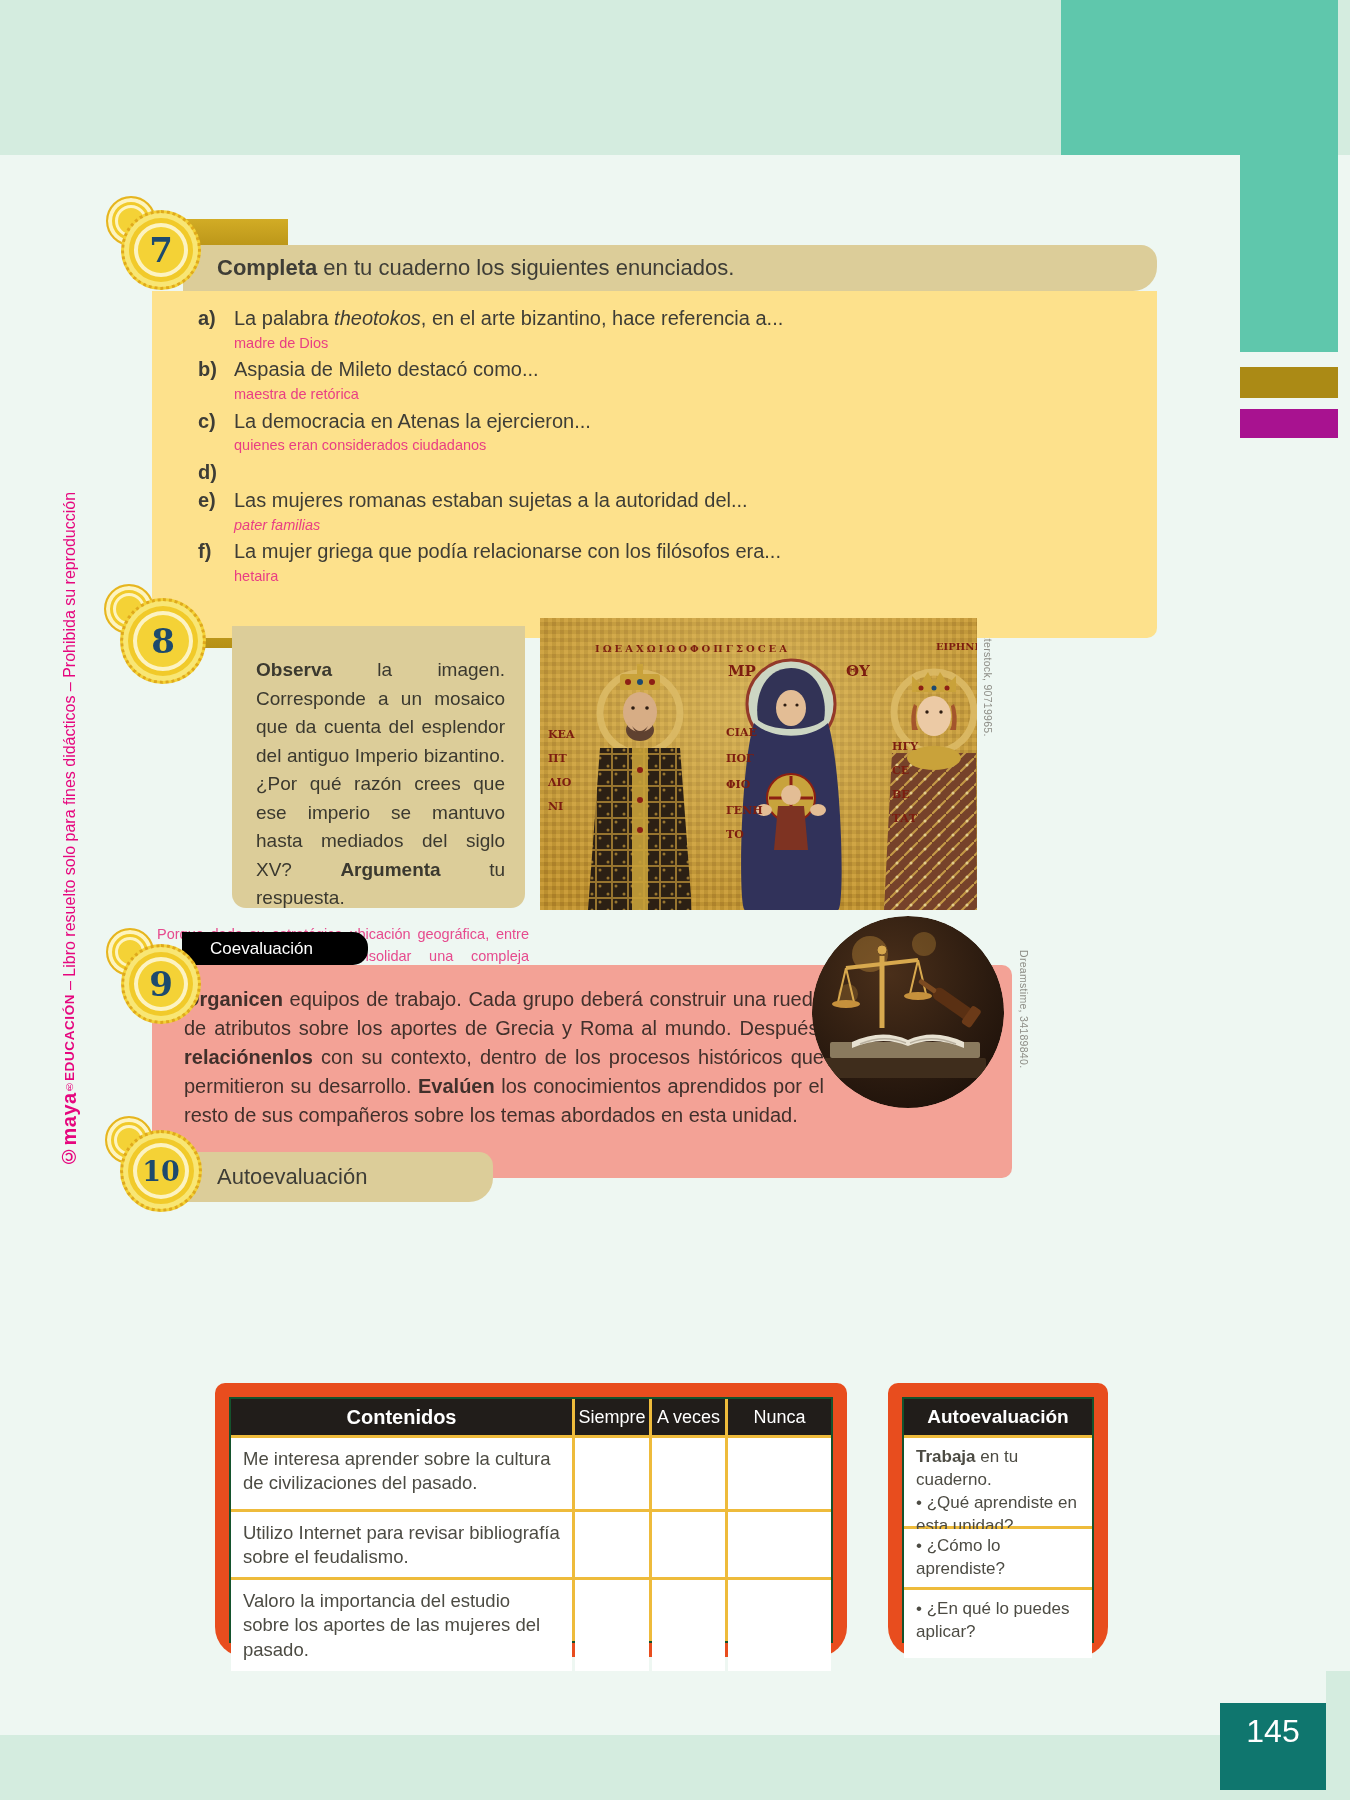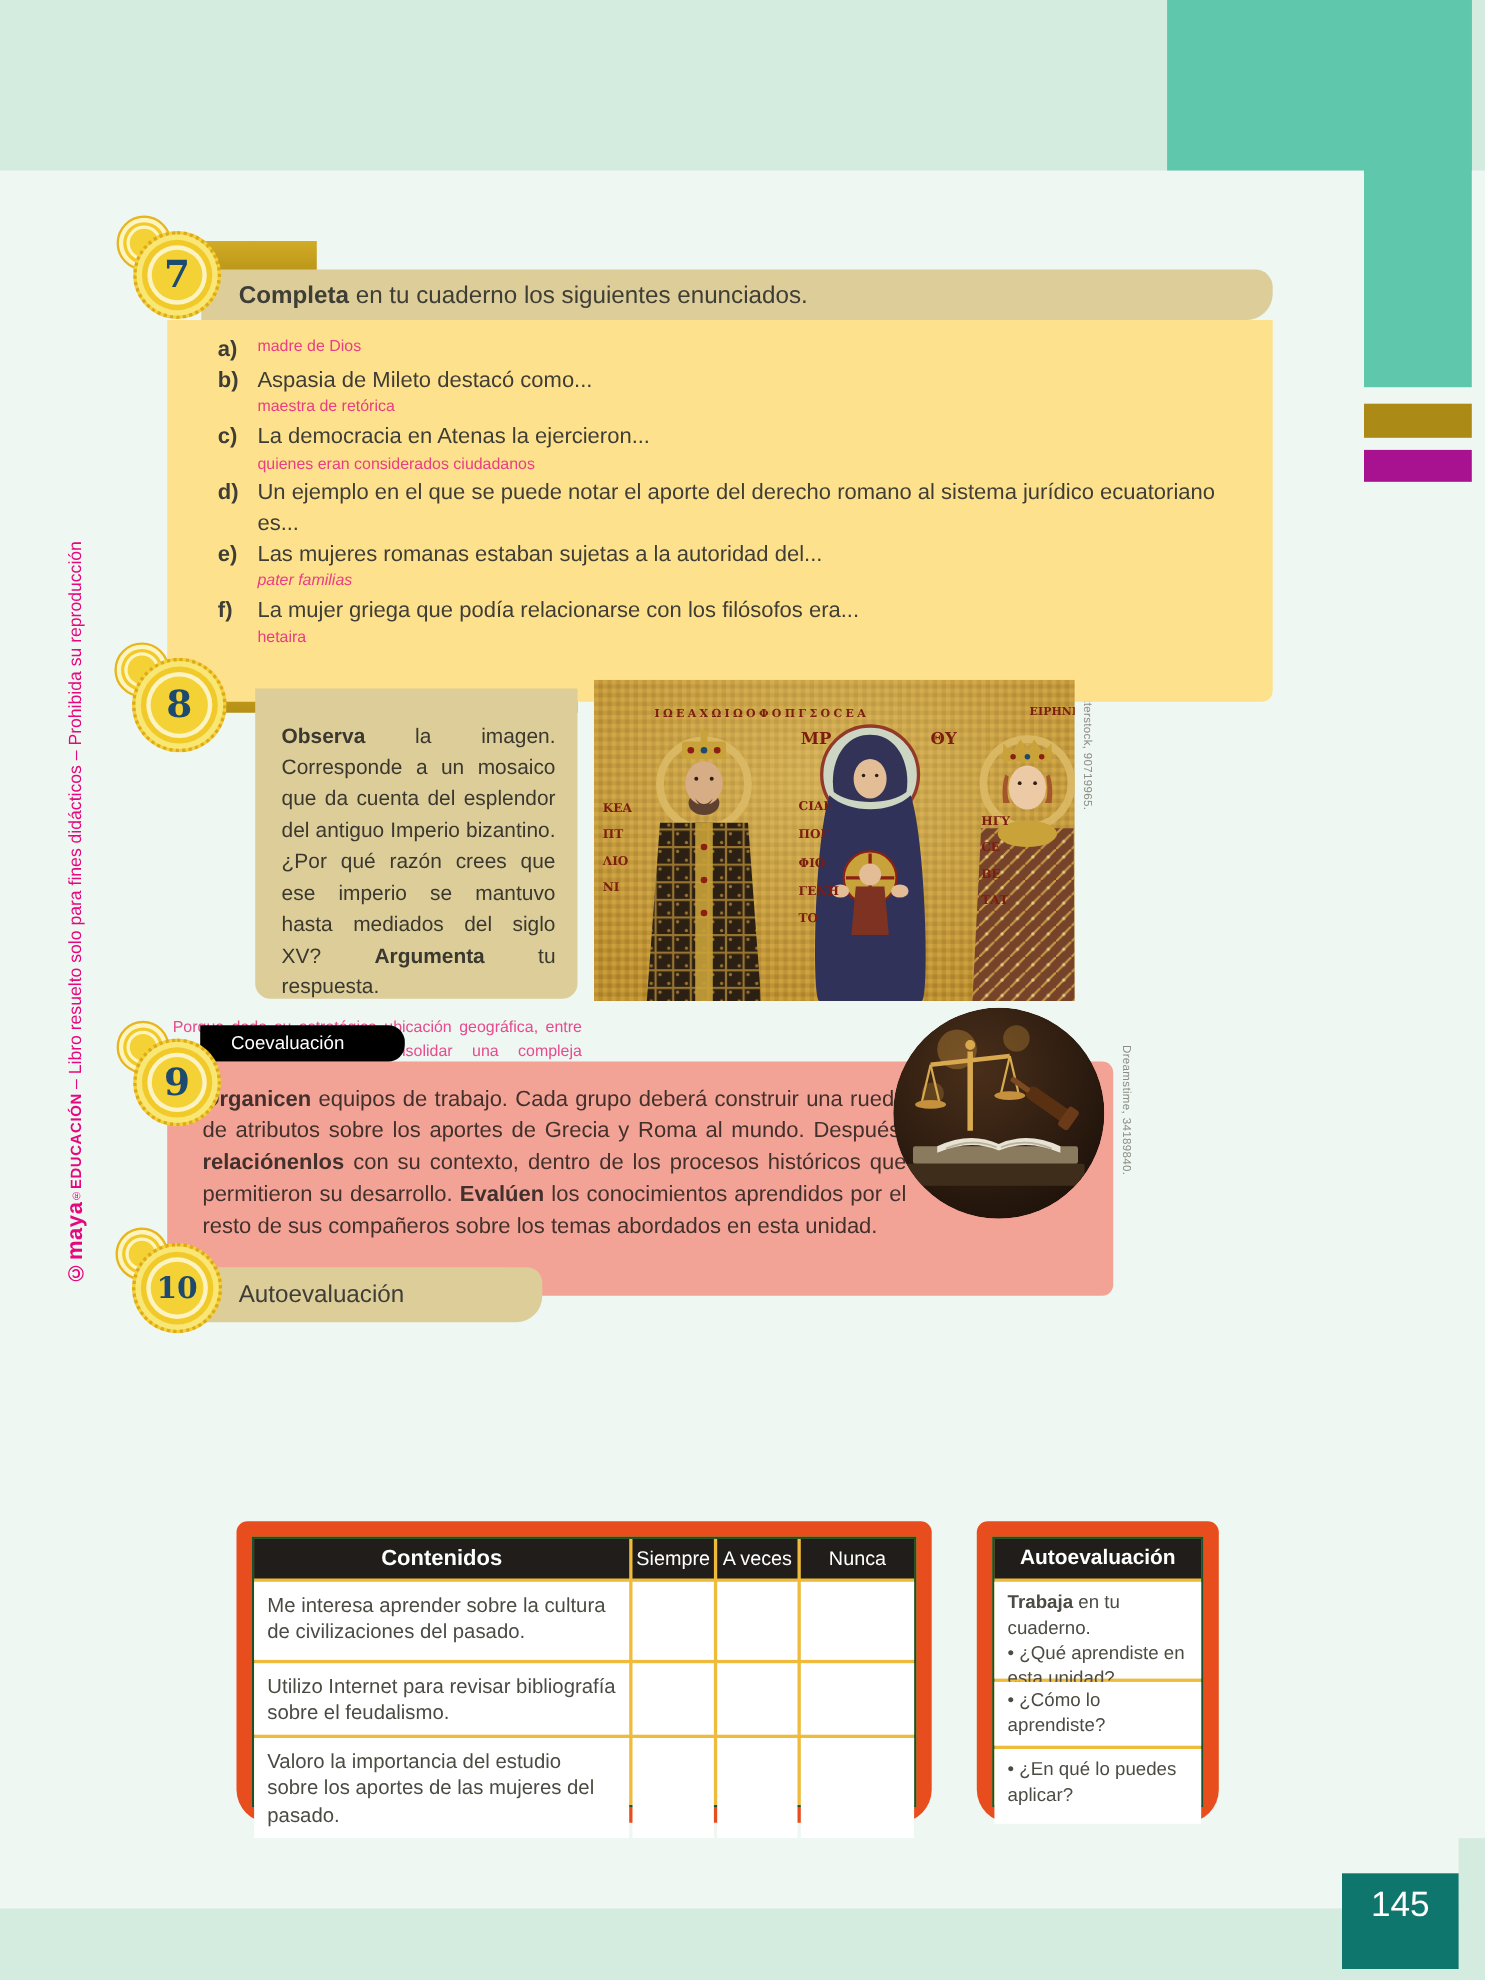--- a/index.html
+++ b/index.html
@@ -97,35 +97,35 @@
   <div class="abs tanbar" style="left:183px;top:245px;width:974px;height:46px;border-radius:0 16px 24px 0;display:flex;align-items:center;padding-left:34px;box-sizing:border-box;">
     <span class="title-text"><span class="b">Completa</span><span> en tu cuaderno los siguientes enunciados.</span></span>
   </div>
   <div class="med-sm" style="left:106px;top:196px;width:46px;height:46px;"></div>
   <div class="med" style="left:121px;top:210px;width:74px;height:74px;">
     <span class="num" style="font-size:34px;">7</span>
   </div>
   <div class="panel7" style="left:152px;top:291px;width:1005px;height:347px;">
     <div class="q-item">
       <span class="q-letter">a)</span>
+      <span class="q-text"><span>La palabra </span><span class="italic">theotokos</span><span>, en el arte bizantino, hace referencia a...</span></span>
       <span class="q-ans">madre de Dios</span>
     </div>
     <div class="q-item">
       <span class="q-letter">b)</span>
       <span class="q-text">Aspasia de Mileto destacó como...</span>
       <span class="q-ans">maestra de retórica</span>
     </div>
     <div class="q-item">
       <span class="q-letter">c)</span>
       <span class="q-text">La democracia en Atenas la ejercieron...</span>
       <span class="q-ans">quienes eran considerados ciudadanos</span>
     </div>
     <div class="q-item">
       <span class="q-letter">d)</span>
-      <span class="q-text">Un ejemplo en el que se puede notar el aporte del derecho romano al sistema jurídico ecuatoriano es...</span>
     </div>
     <div class="q-item">
       <span class="q-letter">e)</span>
       <span class="q-text">Las mujeres romanas estaban sujetas a la autoridad del...</span>
       <span class="q-ans italic">pater familias</span>
     </div>
     <div class="q-item">
       <span class="q-letter">f)</span>
       <span class="q-text">La mujer griega que podía relacionarse con los filósofos era...</span>
       <span class="q-ans">hetaira</span>

